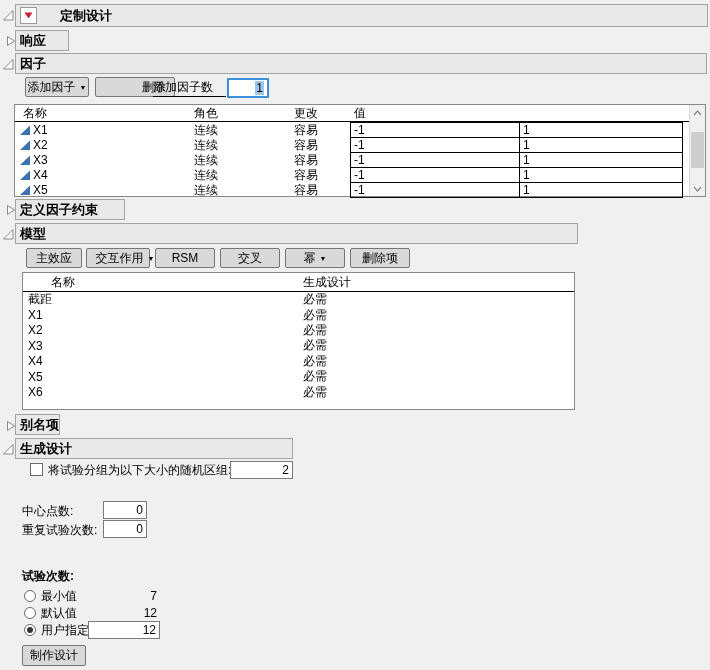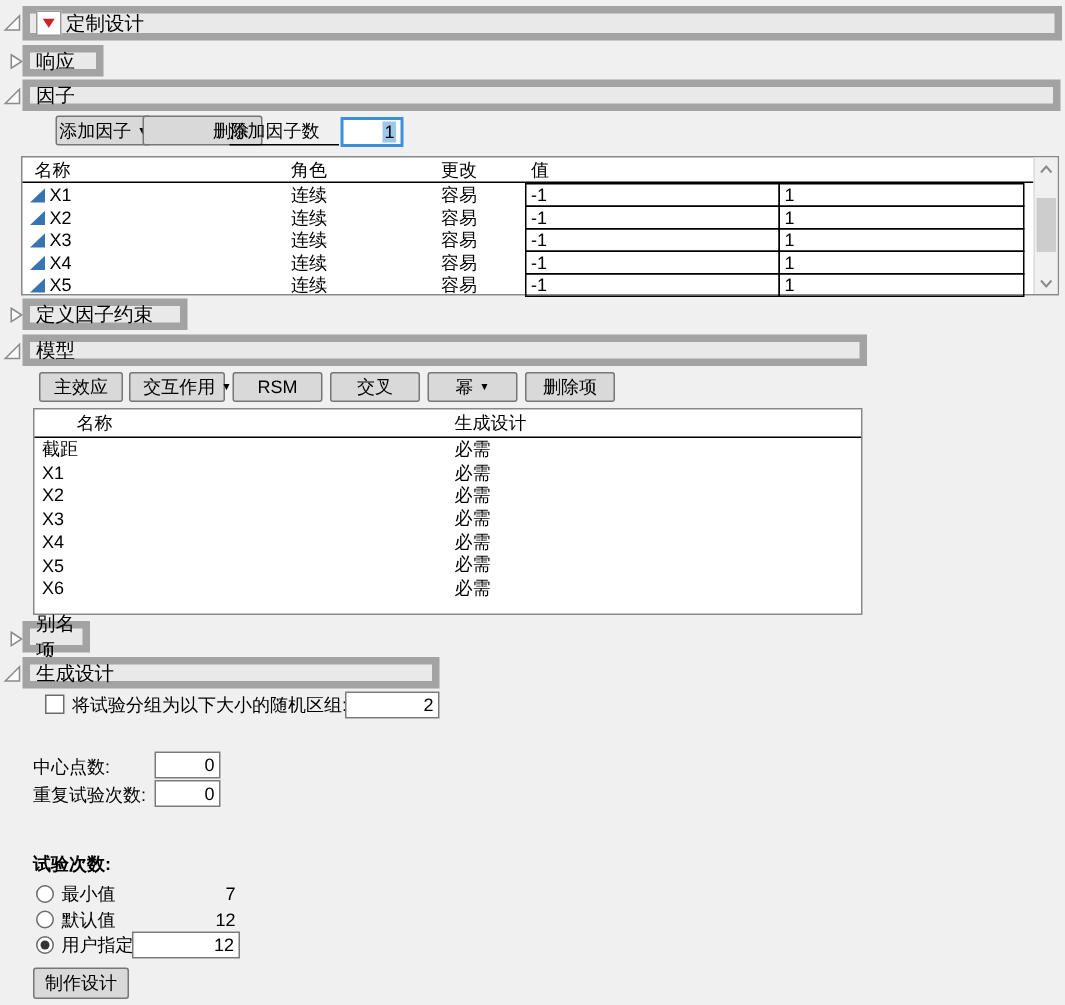--- a/index.html
+++ b/index.html
@@ -1,19 +1,19 @@
 <!DOCTYPE html>
 <html><head>
 <meta charset="utf-8">
 <style>
   html,body{margin:0;padding:0;background:#f0f0f0;}
   #app{position:relative;width:710px;height:670px;background:#f0f0f0;overflow:hidden;
        font-family:"Liberation Sans","DejaVu Sans",sans-serif;font-size:12px;color:#000;}
-  .obar,.obox{position:absolute;background:#e9e9e9;border:5px solid #a3a3a3;box-sizing:border-box;
-       display:flex;align-items:center;padding-left:4px;font-weight:normal;font-size:13px;}
+  .obar,.obox{position:absolute;background:#e9e9e9;border:1px solid #a3a3a3;box-sizing:border-box;
+       display:flex;align-items:center;padding-left:4px;font-weight:bold;font-size:13px;gap:20px;}
   .disc{position:absolute;width:12px;height:12px;cursor:pointer;}
   .redtri{width:17px;height:17px;background:#fff;border:1px solid #9a9a9a;box-sizing:border-box;
        display:flex;align-items:center;justify-content:center;margin-right:3px;cursor:pointer;}
   .btn{position:absolute;height:20px;background:#d9d9d9;border:1px solid #767676;border-radius:2px;
        box-sizing:border-box;display:flex;align-items:center;justify-content:center;
        font-size:12px;cursor:pointer;white-space:nowrap;}
   .caret{font-size:7px;margin-left:4px;line-height:1;}
   .numbox{position:absolute;background:#fff;border:1px solid #7a7a7a;box-sizing:border-box;
        display:flex;align-items:center;justify-content:flex-end;padding-right:3px;font-size:12px;}
   .numbox.focus{border:2px solid #3d8edb;}
@@ -80,21 +80,21 @@
     <span>响应</span>
   </div>
 
   <svg class="disc" style="left:2px;top:58px;" viewBox="0 0 12 12">
       <path d="M11 1.5 L11 11 L1.5 11 Z" fill="#fafafa" stroke="#8a8a8a" stroke-width="1"></path>
     </svg>
   <div class="obar" style="left:15px;top:53px;width:692px;height:21px;">
     <span>因子</span>
   </div>
 
-  <div class="btn" style="left:25px;top:77px;width:64px;margin-left:12px;">
+  <div class="btn" style="left:25px;top:77px;width:64px;">
     <span>添加因子</span>
     <span class="caret">▼</span>
   </div>
   <div class="btn" style="left:95px;top:77px;width:80px;padding-left:38px;">
     <span>删除</span>
   </div>
   <div class="lbl ulbl" style="left:153px;top:80px;width:73px;height:16px;">添加因子数</div>
   <div class="numbox focus" style="left:227px;top:78px;width:42px;height:20px;">
     <span class="sel-text">1</span>
   </div>

